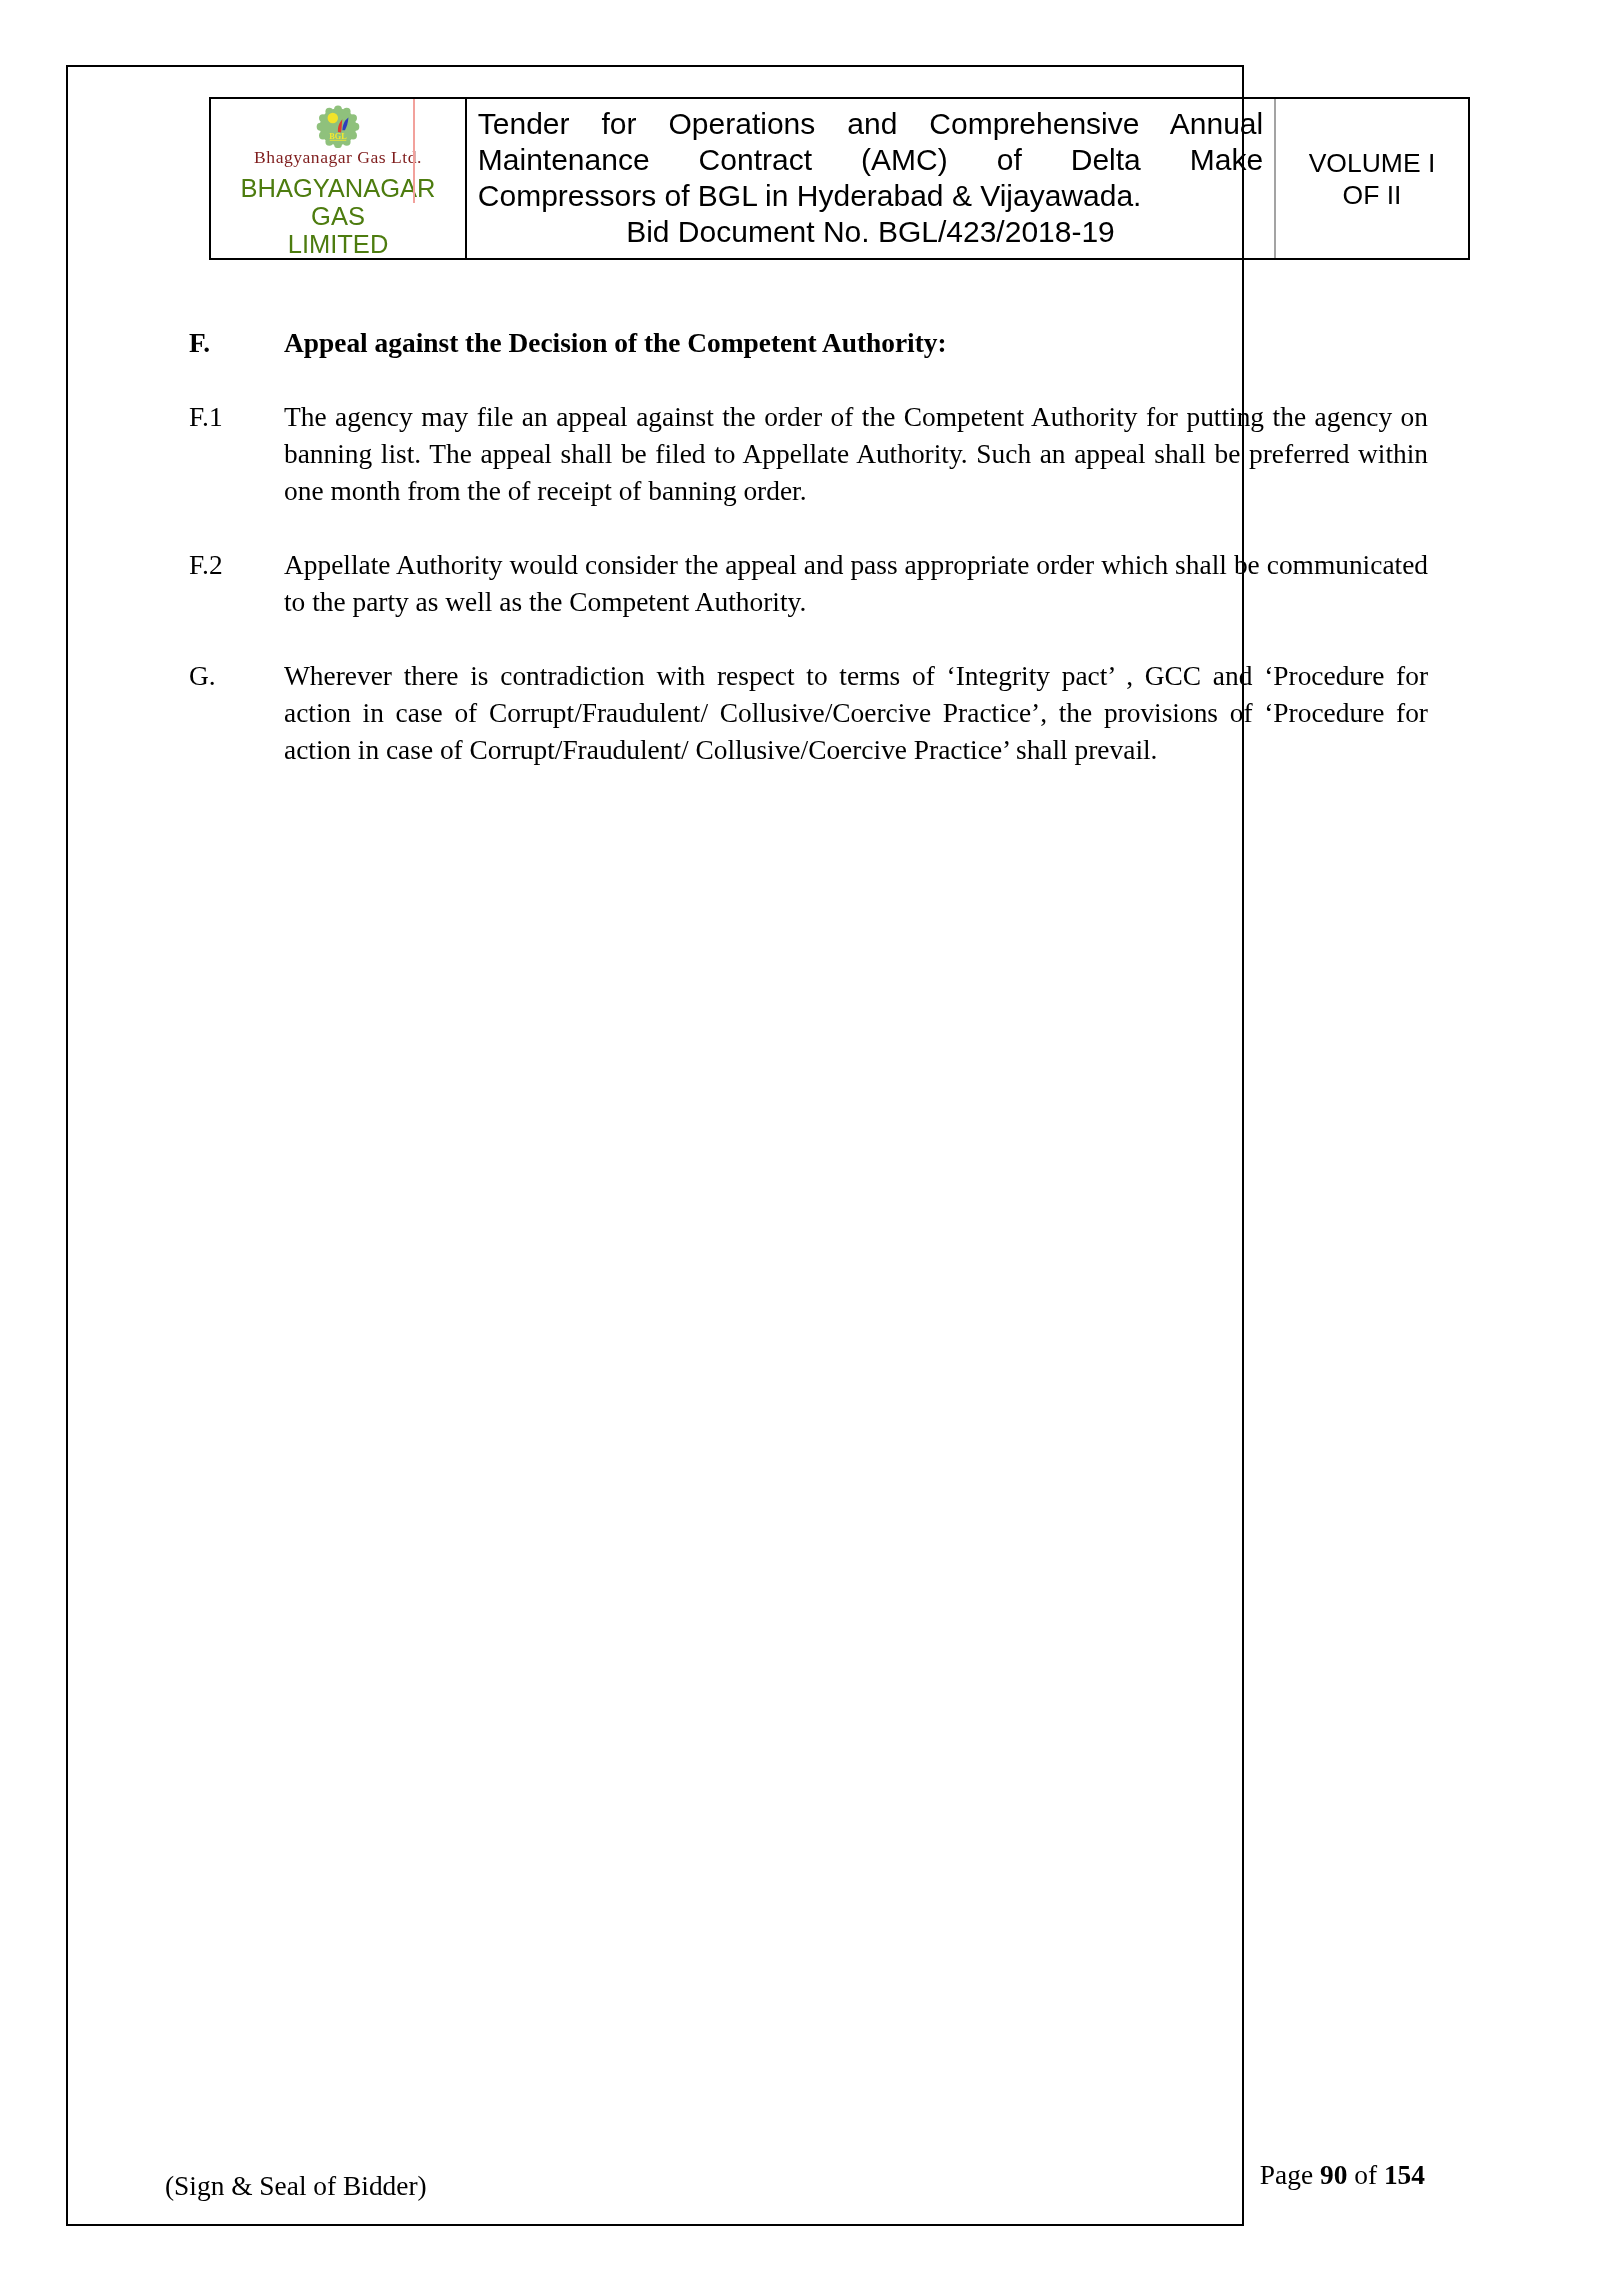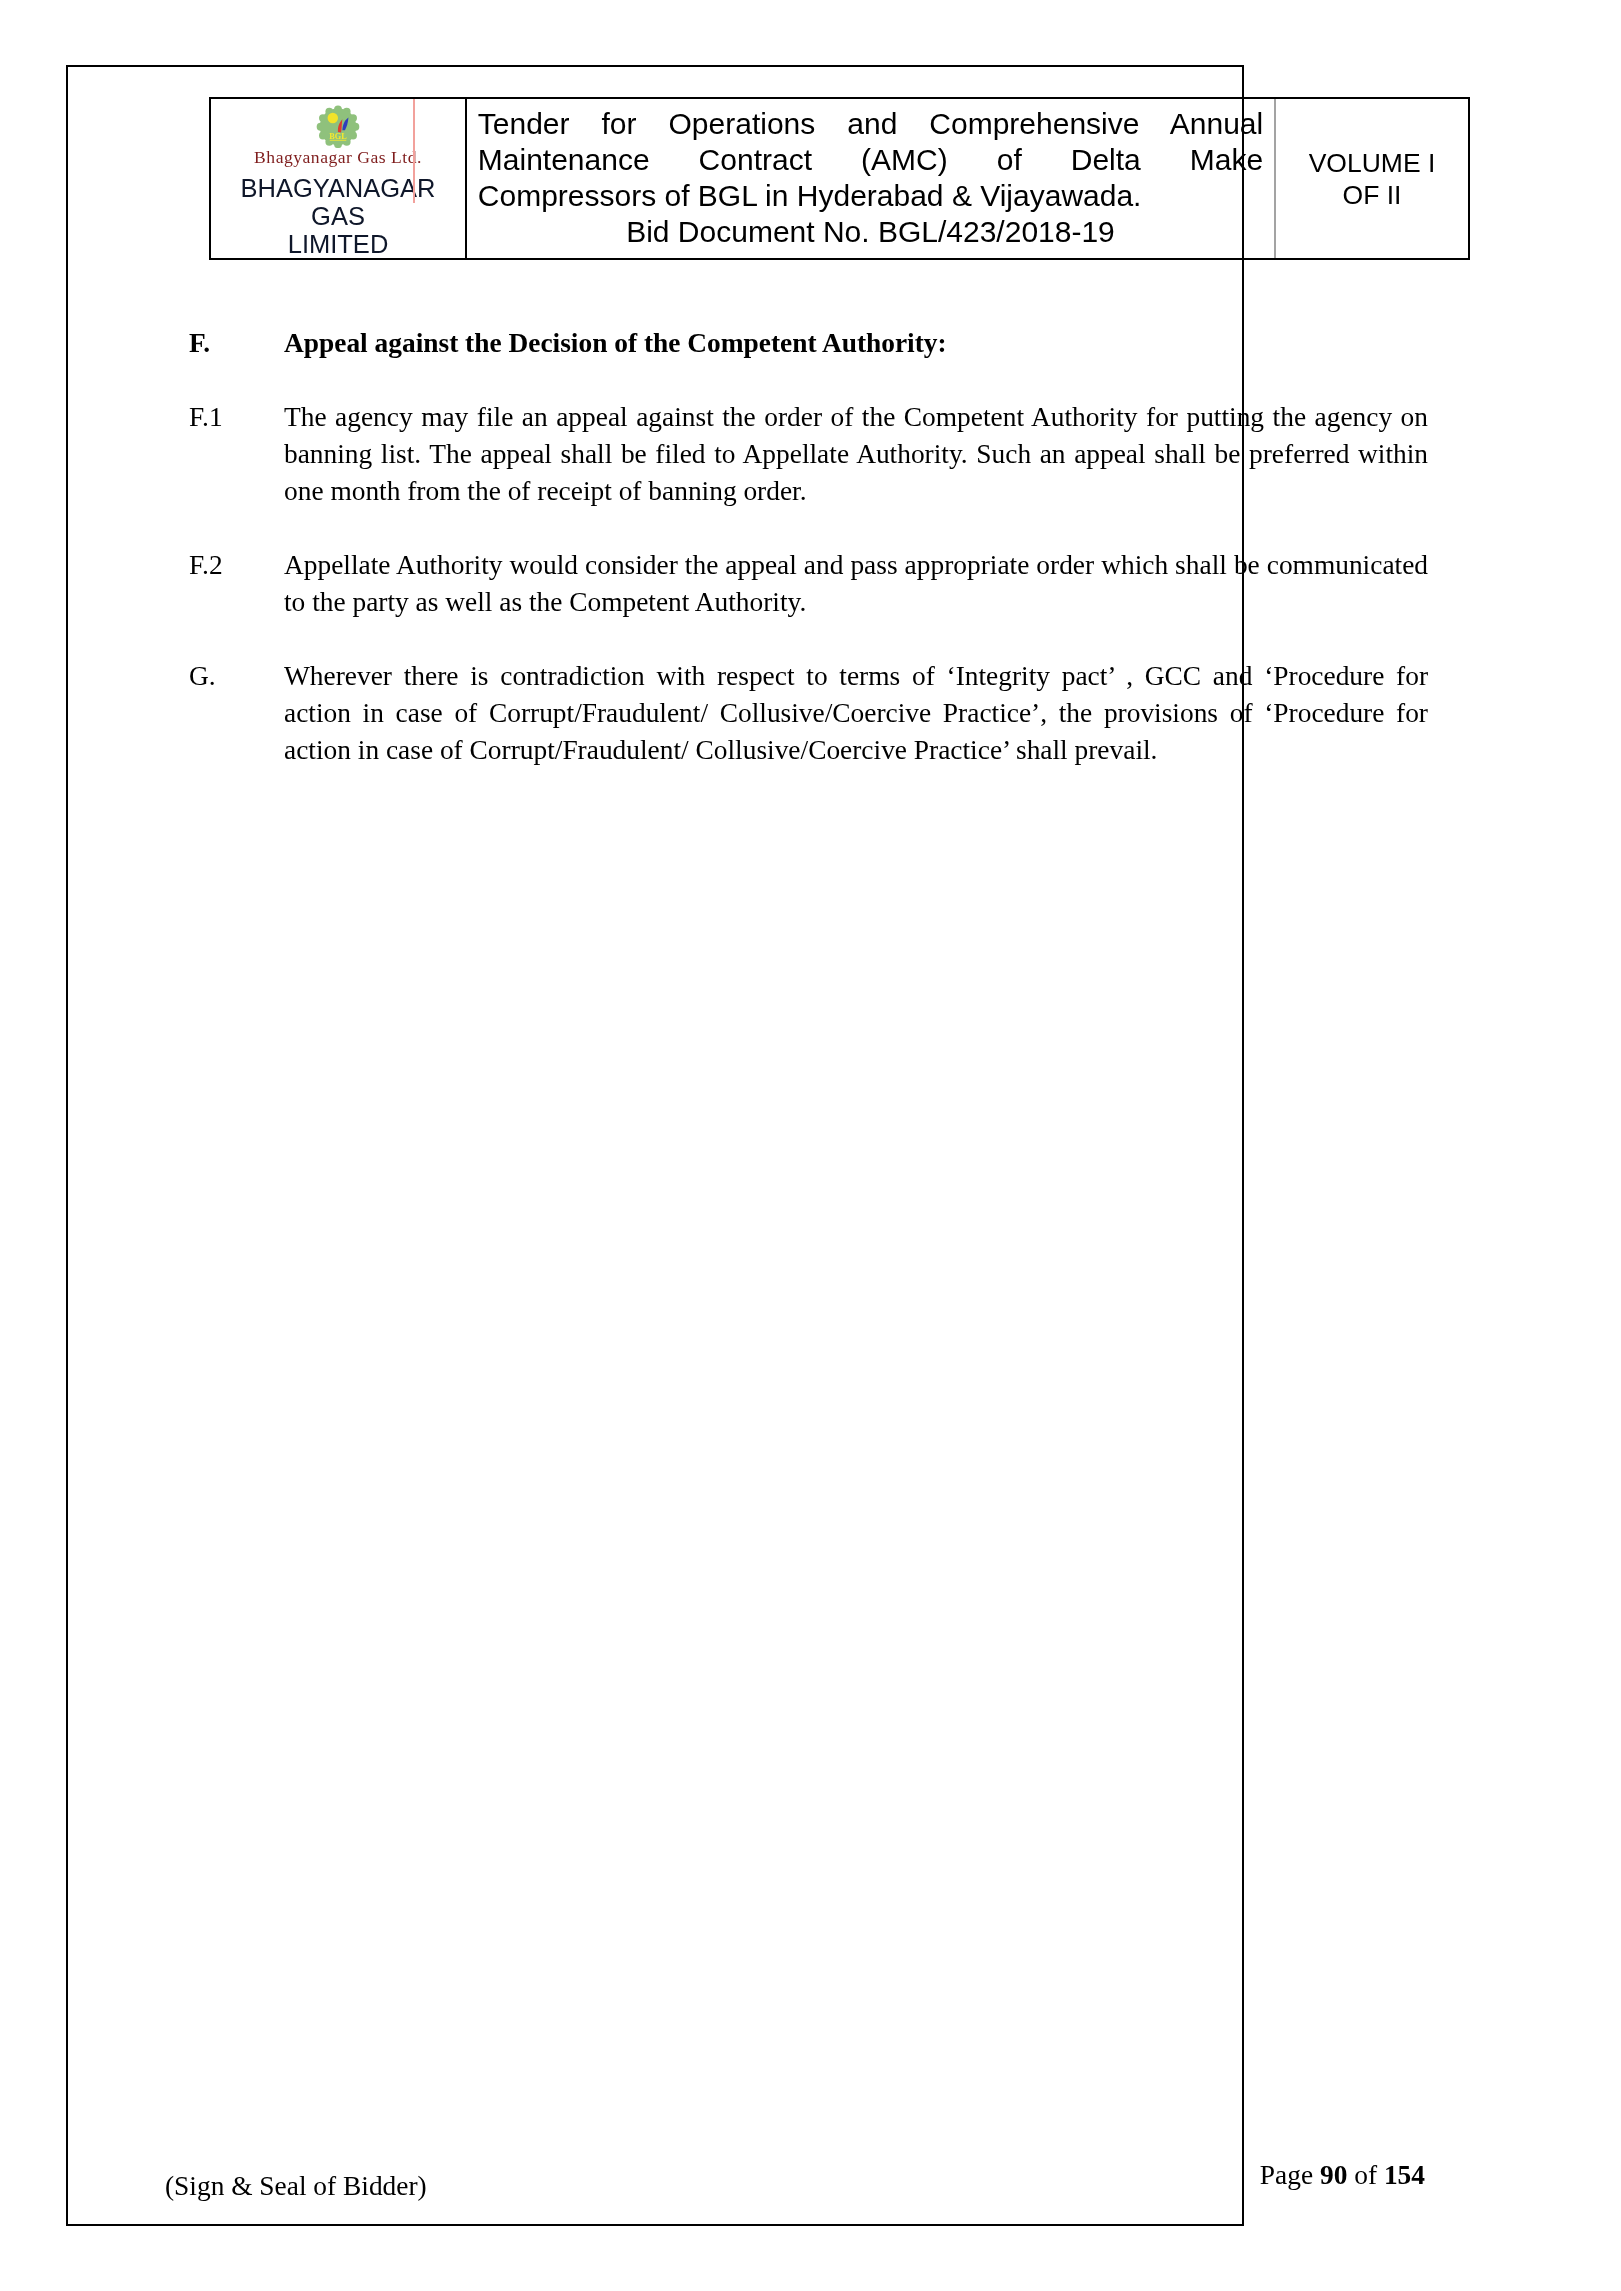--- a/index.html
+++ b/index.html
@@ -40,21 +40,21 @@
     font-family:"Liberation Serif", serif;
     font-weight:normal;
     font-size:17.6px; line-height:19.6px;
     color:#7f1d1d;
     letter-spacing:0.5px;
   }
   .company-name {
     font-family:"Liberation Sans", sans-serif;
     font-size:25.5px; line-height:28px;
     text-align:center;
-    color:#0f172a;
+    color:#4d7c0f;
     margin-top:6px;
   }
   .title-cell {
     width:809px; flex:0 0 809px;
     border-right:2px solid #a3a3a3;
     padding:6.9px 10.8px 0 10.8px;
     font-family:"Liberation Sans", sans-serif;
     font-size:30px; line-height:36px;
     color:#000000;
   }

